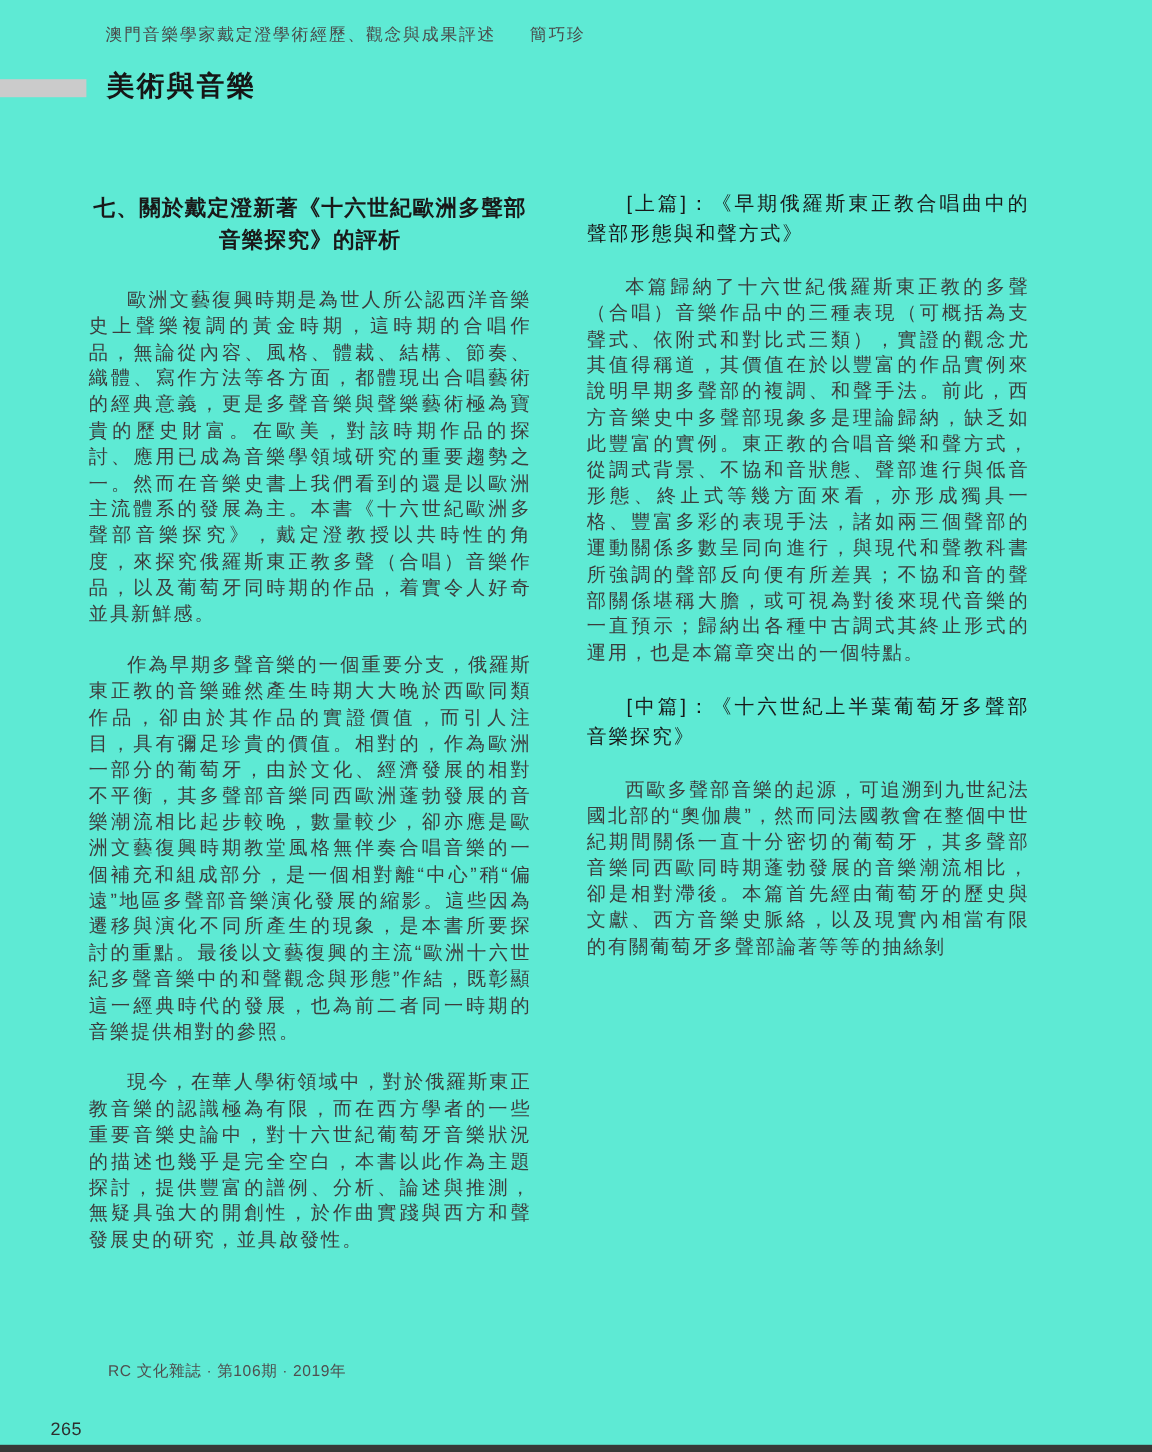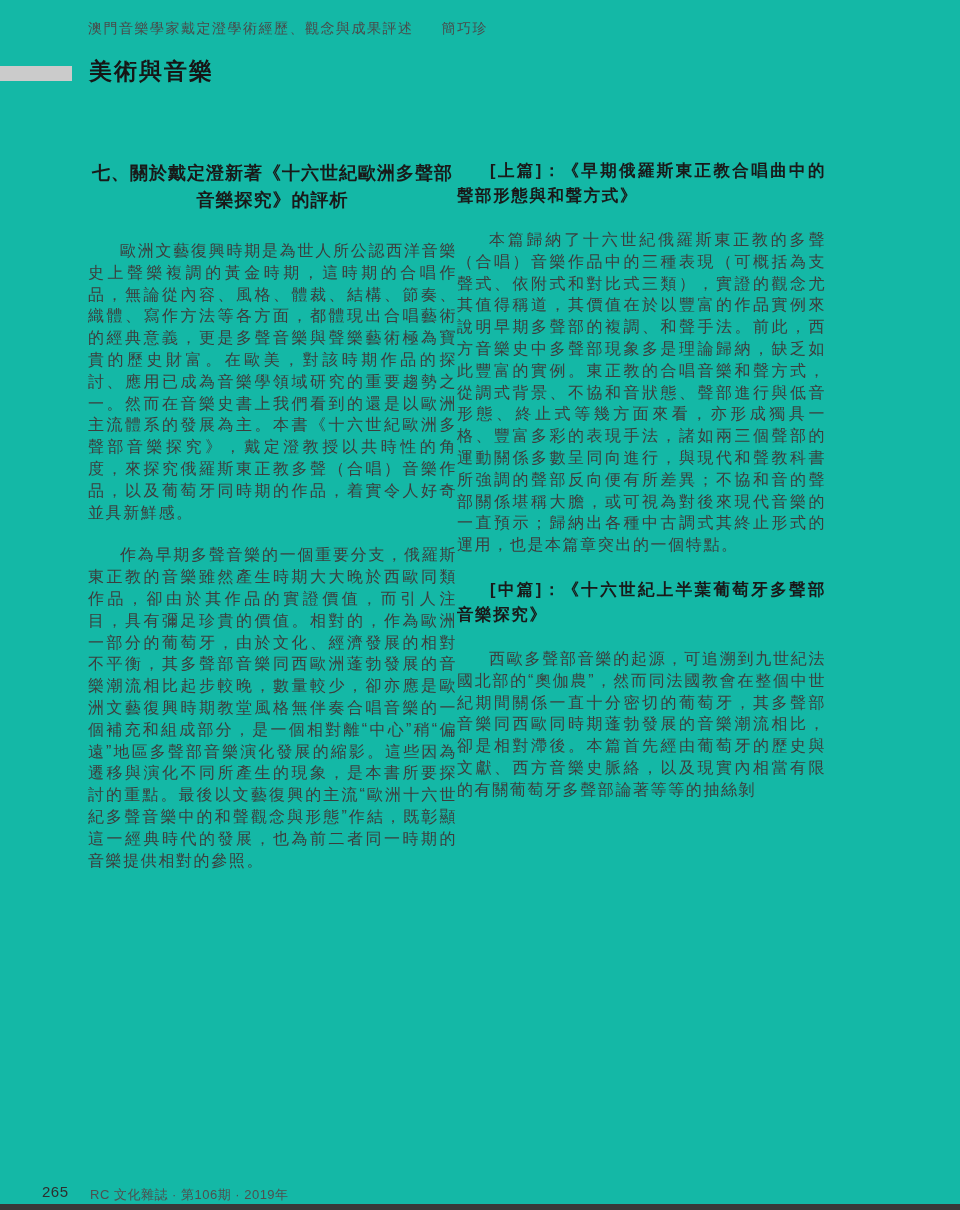--- a/index.html
+++ b/index.html
@@ -1,20 +1,20 @@
 <!DOCTYPE html>
 <html><head>
 <meta charset="utf-8">
 <style>
   html, body { margin: 0; padding: 0; background: #ffffff; }
   .page {
     position: relative;
     width: 960px;
     height: 1210px;
-    background: #14b8a6;
+    background: #5eead4;
     font-family: "Liberation Sans", sans-serif;
     color: #3d3d3d;
     overflow: hidden;
   }
   .running-head {
     position: absolute;
     left: 88px;
     top: 20px;
     font-size: 14px;
     letter-spacing: 1.5px;
@@ -34,24 +34,25 @@
     position: absolute;
     left: 89px;
     top: 56px;
     font-size: 23px;
     font-weight: bold;
     color: #161616;
     letter-spacing: 2px;
   }
   .columns {
     position: absolute;
-    left: 88px;
+    left: 74px;
     top: 158px;
     width: 784px;
     display: flex;
+    gap: 46px;
   }
   .col {
     width: 369px;
     font-size: 16px;
     line-height: 21.8px;
     letter-spacing: 1.6px;
     text-align: justify;
     text-justify: inter-character;
     color: #3d3d3d;
   }
@@ -59,38 +60,38 @@
   .article-heading {
     font-size: 18px;
     font-weight: bold;
     line-height: 27px;
     text-align: center;
     color: #191919;
     letter-spacing: 1px;
     margin: 2px 0 26px 0;
   }
   .subhead {
-    font-weight: bold;
+    font-weight: normal;
     color: #191919;
     font-size: 16.5px;
     line-height: 25px;
     margin: 5px 0 20px 0;
   }
   .footer-pagenum {
     position: absolute;
     left: 42px;
     top: 1183px;
     font-size: 15px;
     color: #2e2e2e;
     letter-spacing: 0.5px;
   }
   .footer-journal {
     position: absolute;
     left: 90px;
-    top: 1186px;
+    top: 1134px;
     font-size: 13px;
     color: #4f4f4f;
     letter-spacing: 0.5px;
     text-align: right;
   }
   .bottom-edge {
     position: absolute;
     left: 0;
     top: 1204px;
     width: 960px;
@@ -109,20 +110,21 @@
 
   <div class="section-bar"></div>
   <div class="section-label">美術與音樂</div>
 
   <div class="columns">
 
     <div class="col">
       <div class="article-heading">七、關於戴定澄新著《十六世紀歐洲多聲部音樂探究》的評析</div>
       <p>歐洲文藝復興時期是為世人所公認西洋音樂史上聲樂複調的黃金時期，這時期的合唱作品，無論從內容、風格、體裁、結構、節奏、織體、寫作方法等各方面，都體現出合唱藝術的經典意義，更是多聲音樂與聲樂藝術極為寶貴的歷史財富。在歐美，對該時期作品的探討、應用已成為音樂學領域研究的重要趨勢之一。然而在音樂史書上我們看到的還是以歐洲主流體系的發展為主。本書《十六世紀歐洲多聲部音樂探究》，戴定澄教授以共時性的角度，來探究俄羅斯東正教多聲（合唱）音樂作品，以及葡萄牙同時期的作品，着實令人好奇並具新鮮感。</p>
       <p>作為早期多聲音樂的一個重要分支，俄羅斯東正教的音樂雖然產生時期大大晚於西歐同類作品，卻由於其作品的實證價值，而引人注目，具有彌足珍貴的價值。相對的，作為歐洲一部分的葡萄牙，由於文化、經濟發展的相對不平衡，其多聲部音樂同西歐洲蓬勃發展的音樂潮流相比起步較晚，數量較少，卻亦應是歐洲文藝復興時期教堂風格無伴奏合唱音樂的一個補充和組成部分，是一個相對離“中心”稍“偏遠”地區多聲部音樂演化發展的縮影。這些因為遷移與演化不同所產生的現象，是本書所要探討的重點。最後以文藝復興的主流“歐洲十六世紀多聲音樂中的和聲觀念與形態”作結，既彰顯這一經典時代的發展，也為前二者同一時期的音樂提供相對的參照。</p>
+      <p>現今，在華人學術領域中，對於俄羅斯東正教音樂的認識極為有限，而在西方學者的一些重要音樂史論中，對十六世紀葡萄牙音樂狀況的描述也幾乎是完全空白，本書以此作為主題探討，提供豐富的譜例、分析、論述與推測，無疑具強大的開創性，於作曲實踐與西方和聲發展史的研究，並具啟發性。</p>
     </div>
 
     <div class="col">
       <p class="subhead">[上篇]：《早期俄羅斯東正教合唱曲中的聲部形態與和聲方式》</p>
       <p>本篇歸納了十六世紀俄羅斯東正教的多聲（合唱）音樂作品中的三種表現（可概括為支聲式、依附式和對比式三類），實證的觀念尤其值得稱道，其價值在於以豐富的作品實例來說明早期多聲部的複調、和聲手法。前此，西方音樂史中多聲部現象多是理論歸納，缺乏如此豐富的實例。東正教的合唱音樂和聲方式，從調式背景、不協和音狀態、聲部進行與低音形態、終止式等幾方面來看，亦形成獨具一格、豐富多彩的表現手法，諸如兩三個聲部的運動關係多數呈同向進行，與現代和聲教科書所強調的聲部反向便有所差異；不協和音的聲部關係堪稱大膽，或可視為對後來現代音樂的一直預示；歸納出各種中古調式其終止形式的運用，也是本篇章突出的一個特點。</p>
       <p class="subhead">[中篇]：《十六世紀上半葉葡萄牙多聲部音樂探究》</p>
       <p>西歐多聲部音樂的起源，可追溯到九世紀法國北部的“奧伽農”，然而同法國教會在整個中世紀期間關係一直十分密切的葡萄牙，其多聲部音樂同西歐同時期蓬勃發展的音樂潮流相比，卻是相對滯後。本篇首先經由葡萄牙的歷史與文獻、西方音樂史脈絡，以及現實內相當有限的有關葡萄牙多聲部論著等等的抽絲剝</p>
     </div>
 
   </div>

